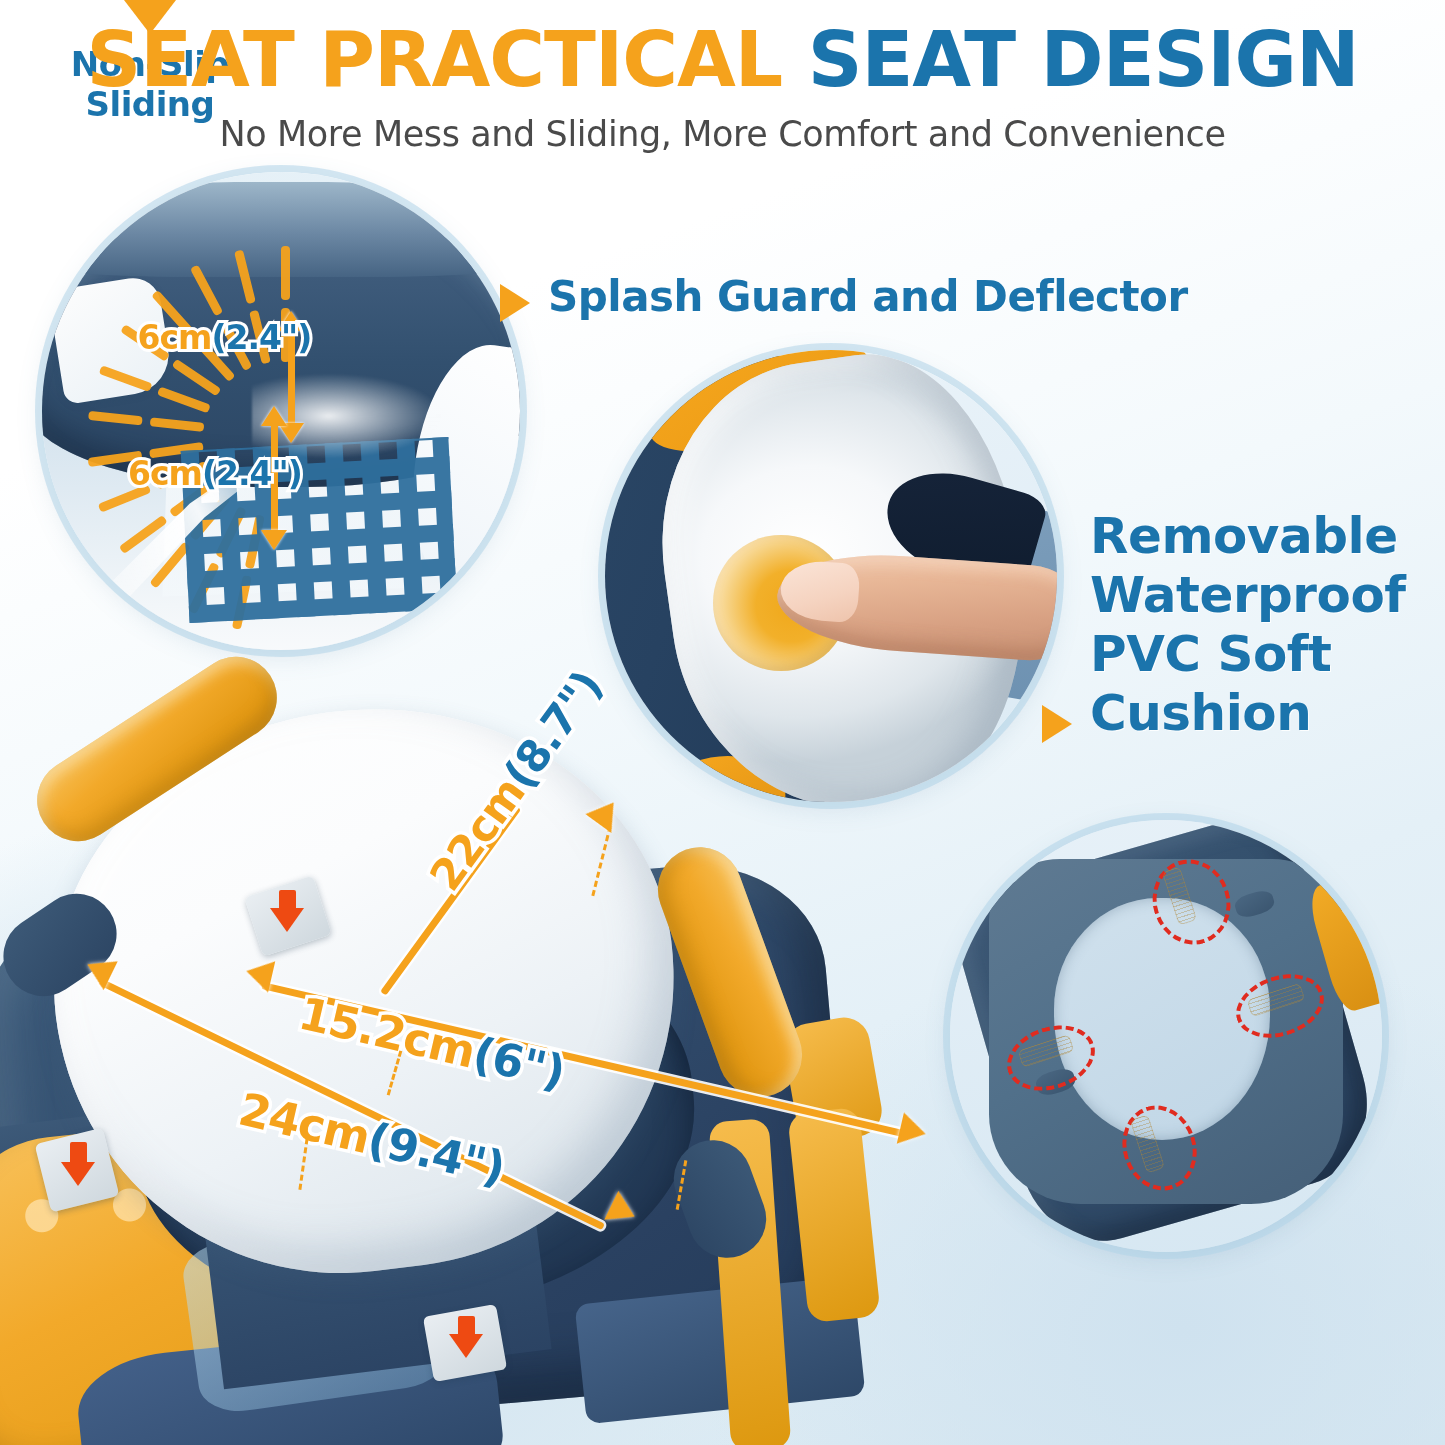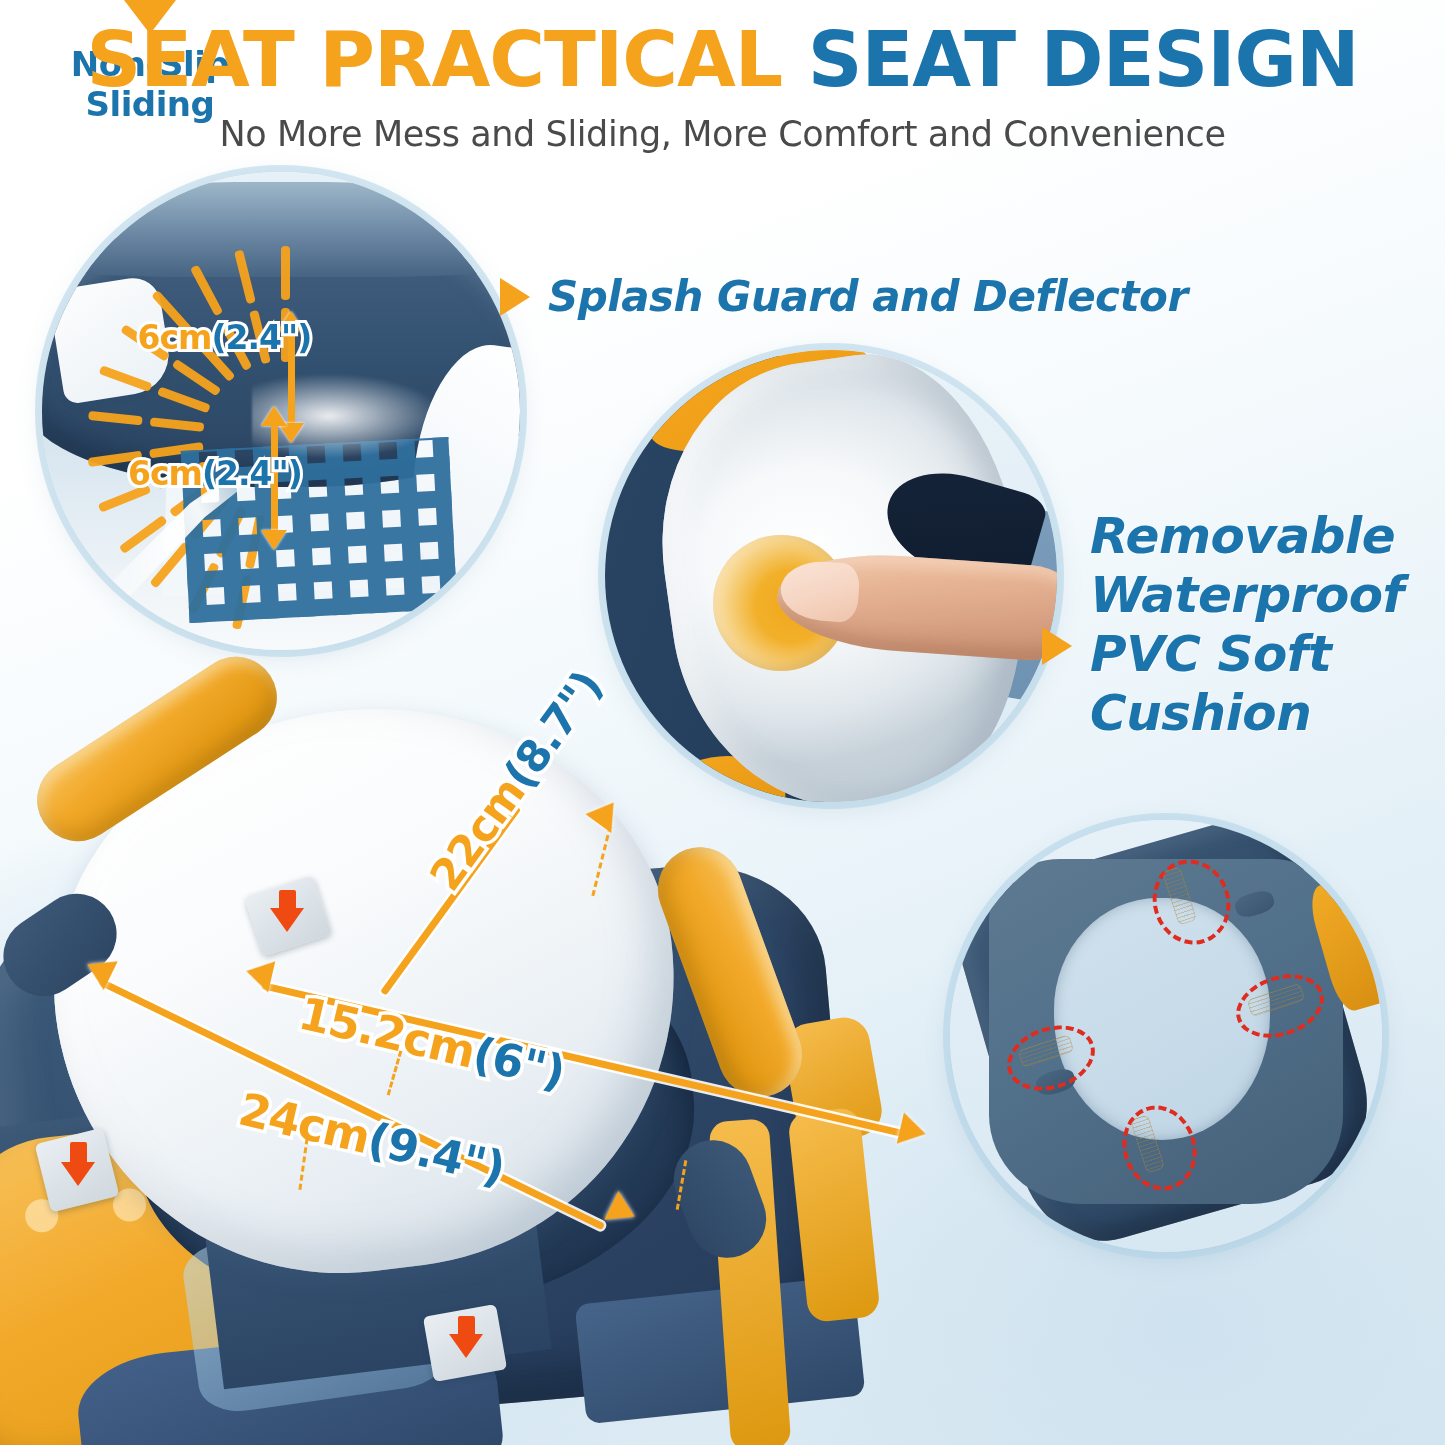--- a/index.html
+++ b/index.html
@@ -26,21 +26,21 @@
   }
   .title .t-orange{color:#F5A21C;}
   .title .t-blue{color:#1B74AC;}
   .subtitle{
     font-size:35px;color:#4a4a4a;margin-top:16px;
     font-family:"DejaVu Sans", sans-serif;font-weight:400;letter-spacing:-0.4px;
     white-space:nowrap;
   }
 
   
-  .callout{position:absolute;display:flex;align-items:center;gap:18px;font-style:italic;}
+  .callout{position:absolute;display:flex;align-items:flex-end;gap:18px;}
   .tri-right{
     width:0;height:0;border-left:30px solid #F5A21C;
     border-top:19px solid transparent;border-bottom:19px solid transparent;
     flex:0 0 auto;
   }
   .tri-down{
     width:0;height:0;border-top:34px solid #F5A21C;
     border-left:26px solid transparent;border-right:26px solid transparent;
     margin:0 auto;
   }

